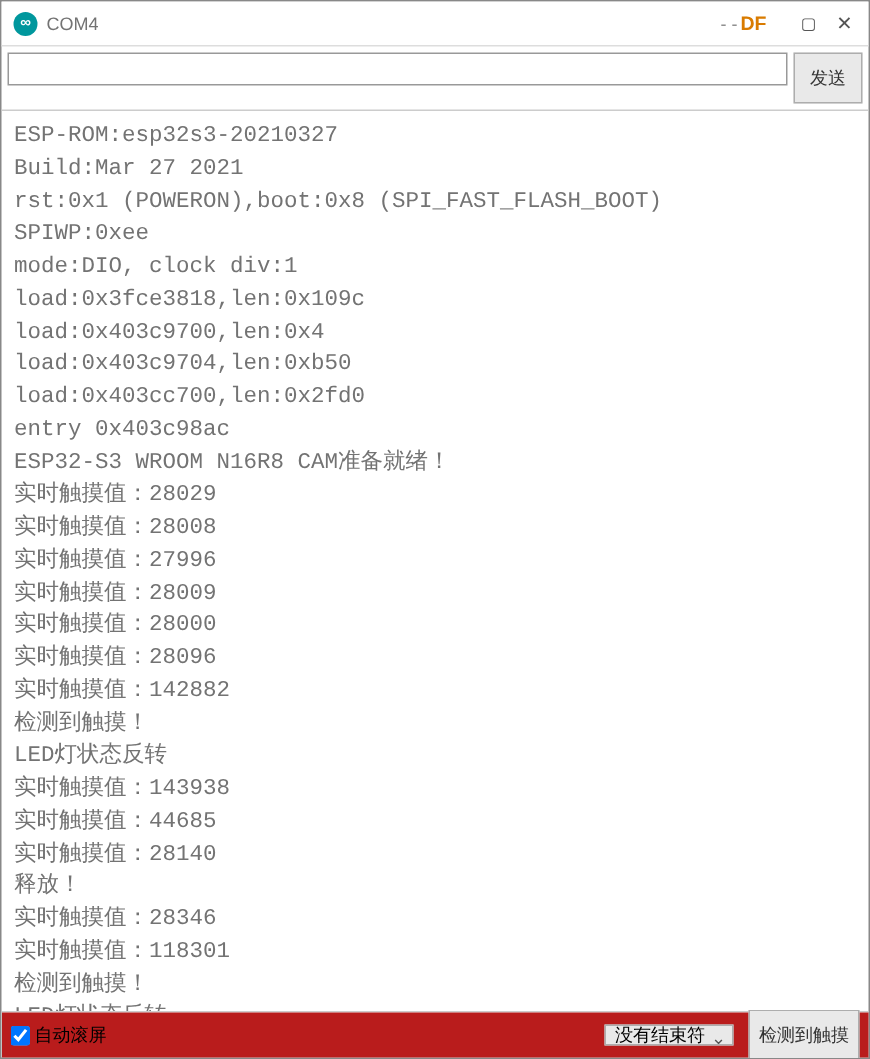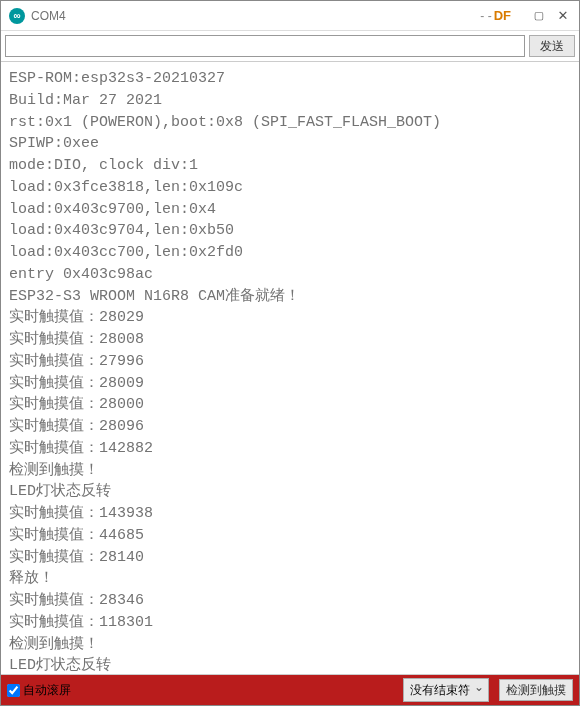--- a/index.html
+++ b/index.html
@@ -47,21 +47,21 @@
     border-bottom: 1px solid #ccc;
   }
   .sendrow input {
     flex: 1;
     height: 22px;
     border: 1px solid #999;
     padding: 0 4px;
     font-size: 12px;
   }
   .btn {
-    height: 22px;
+    height: 34px;
     min-width: 46px;
     background: #e9e9e9;
     border: 1px solid #adadad;
     font-size: 12px;
     color: #333;
     cursor: pointer;
     padding: 0 6px;
   }
   .console {
     flex: 1;
@@ -85,21 +85,21 @@
   .bottombar label {
     display: flex;
     align-items: center;
     gap: 3px;
     font-size: 12px;
     font-family: "Consolas", "SimSun", monospace;
   }
   .bottombar input[type=checkbox] { width: 13px; height: 13px; }
   .bottombar .spacer { flex: 1; }
   .select {
-    height: 24px;
+    height: 14px;
     border: 1px solid #adadad;
     background: #e9e9e9;
     font-size: 12px;
     padding: 0 18px 0 6px;
     position: relative;
     display: flex;
     align-items: center;
     justify-content: center;
   }
   .select::after {

